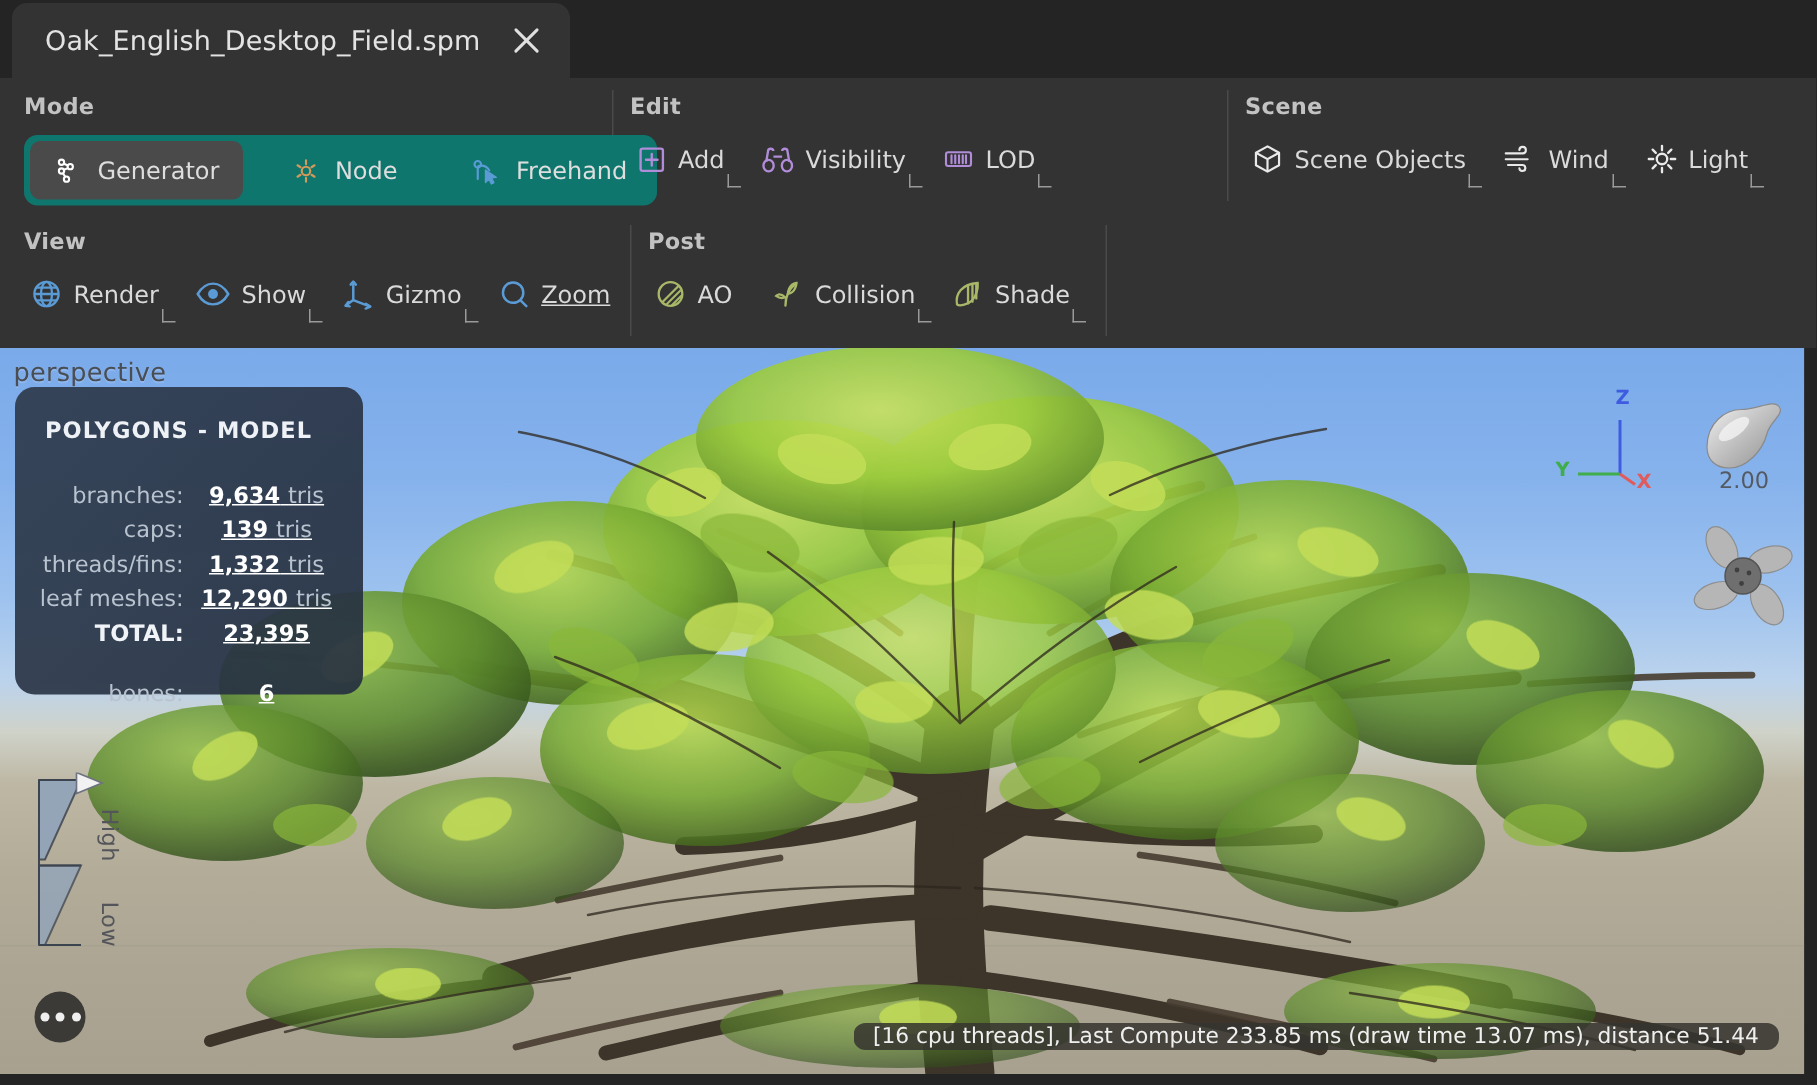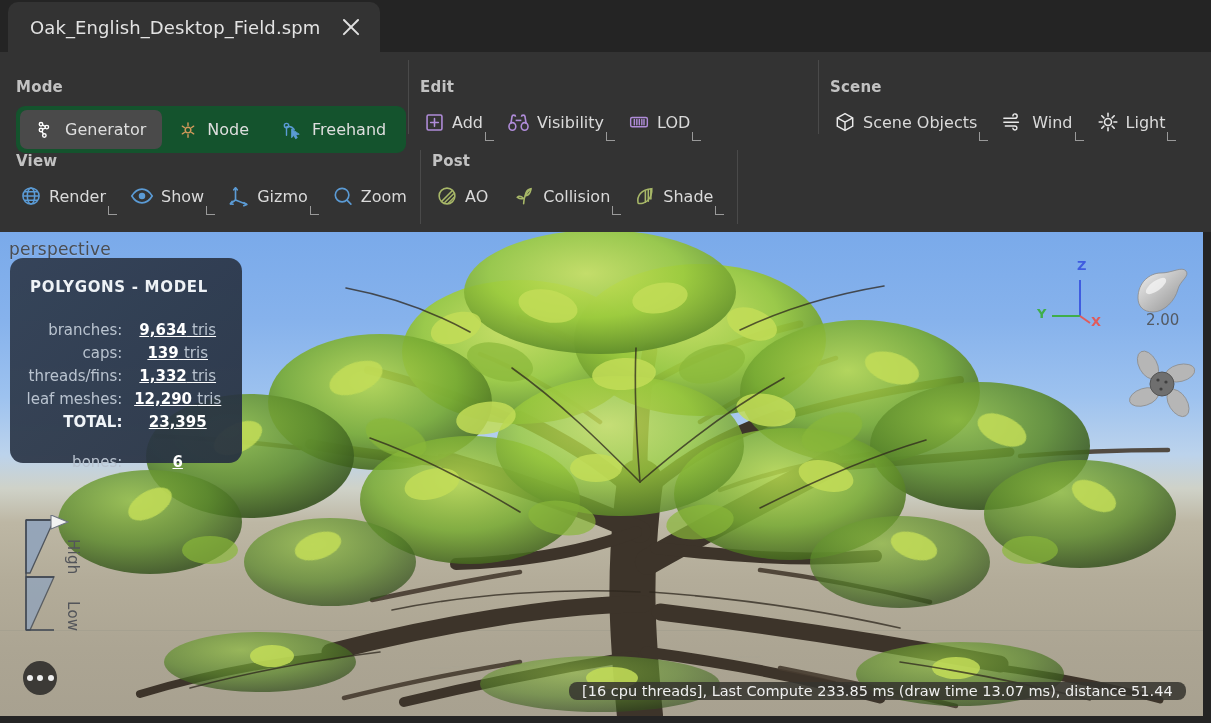--- a/index.html
+++ b/index.html
@@ -23,36 +23,36 @@
   .tab-close::before, .tab-close::after {
     content: ""; position: absolute; left: 4px; top: 14px; width: 22px; height: 2.1px;
     background: #e0e0e0; border-radius: 2px;
   }
   .tab-close::before { transform: rotate(45deg); }
   .tab-close::after  { transform: rotate(-45deg); }
 
   
   .toolbar { position: absolute; left: 0; top: 52px; width: 1211px; height: 180px; background: #333333; }
   .tb-row { position: absolute; left: 0; width: 1211px; height: 90px; }
-  .tb-row.r1 { top: 16px; padding-left: 36px; }
+  .tb-row.r1 { top: 0; padding-left: 36px; }
   .tb-row.r2 { top: 90px; }
   .group { position: absolute; top: 0; height: 90px; }
   .group-label {
     position: absolute; top: 10px; left: 0;
     color: #c2c2c2; font-size: 15px; font-weight: bold; letter-spacing: .2px;
   }
   .group-items { position: absolute; top: 34px; left: 0; display: flex; align-items: center; }
 
   .vdiv { position: absolute; top: 8px; width: 1px; height: 74px; background: #4a4a4a; }
 
   
   .seg {
     position: absolute; left: 16px; top: 38px;
-    height: 47px; background: #14532d; border-radius: 9px;
-    display: flex; align-items: flex-start; padding: 4px;
+    height: 47px; background: #0f766e; border-radius: 9px;
+    display: flex; align-items: flex-start; padding: 4px; gap: 16px;
   }
   .seg-btn {
     height: 39px; border-radius: 7px; display: flex; align-items: center;
     gap: 9px; padding: 0 16px; cursor: pointer; color: #dedede; font-size: 16px;
   }
   .seg-btn.active { background: #4a4a4a; }
   .seg-btn .lbl { white-space: nowrap; }
 
   
   .ibtn {
@@ -322,21 +322,21 @@
                 <path d="M8.2 16.4 L2.8 20.4"></path>
                 <path d="M6.3 5.2 L8.2 3 L10.1 5.2"></path>
                 <path d="M17.4 19.2 L20.6 21.2 L17.2 22.6"></path>
                 <path d="M4.6 17.8 L2.6 20.6 L5.6 21"></path>
               </svg>
             </span>
             <span class="lbl">Gizmo</span>
             <span class="corner"></span>
           </div>
 
-          <div class="ibtn" style="margin-left:12px;">
+          <div class="ibtn" style="margin-left:12px;text-decoration:underline;">
             <span class="ico">
               <svg width="22" height="22" viewBox="0 0 24 24" fill="none" stroke="#5b9bd5" stroke-width="1.8" stroke-linecap="round">
                 <circle cx="11" cy="11" r="7.4"></circle>
                 <path d="M16.6 16.8 L20.6 20.8"></path>
               </svg>
             </span>
             <span class="lbl">Zoom</span>
           </div>
         </div>
       </div>

